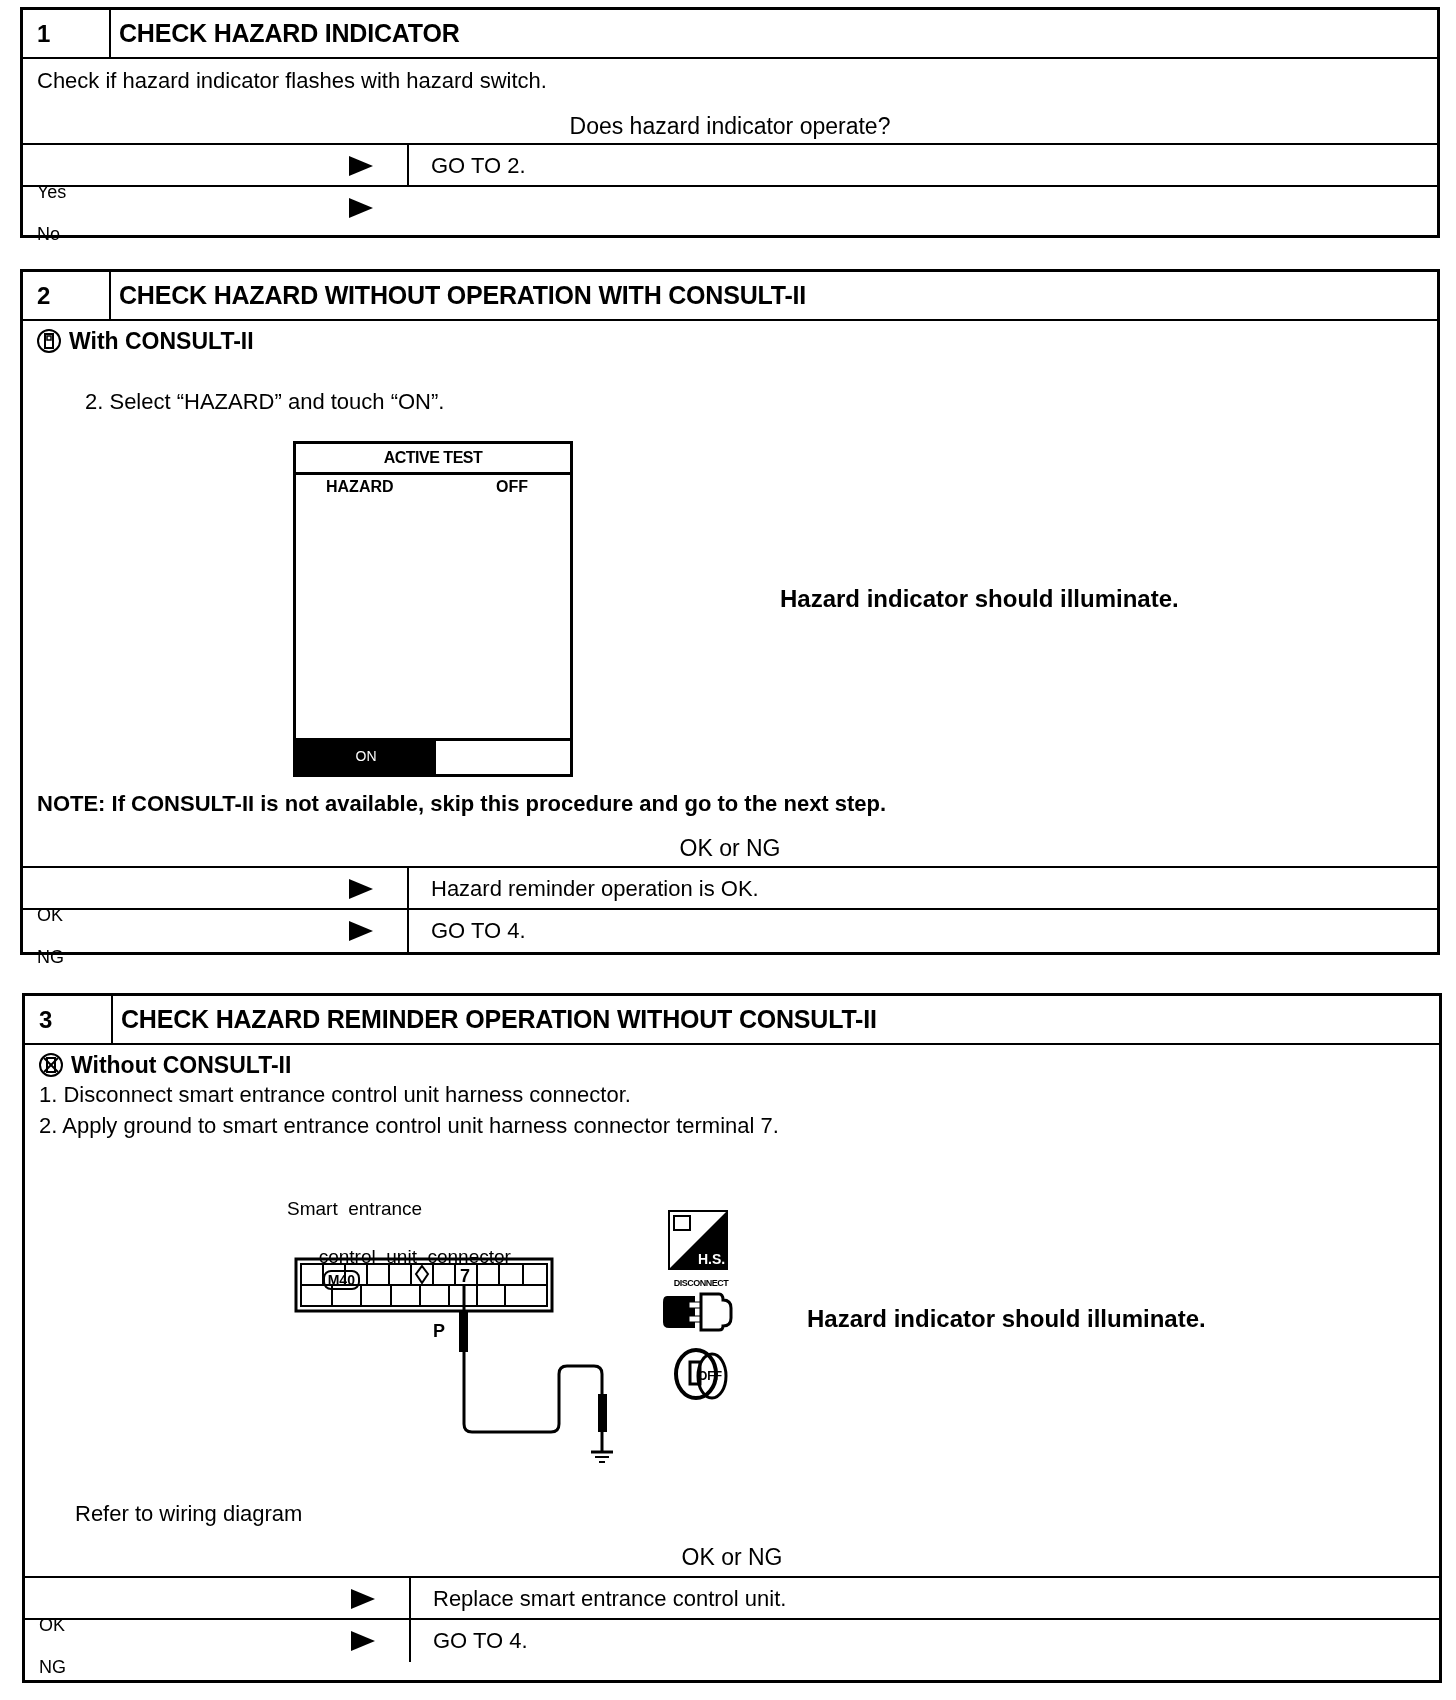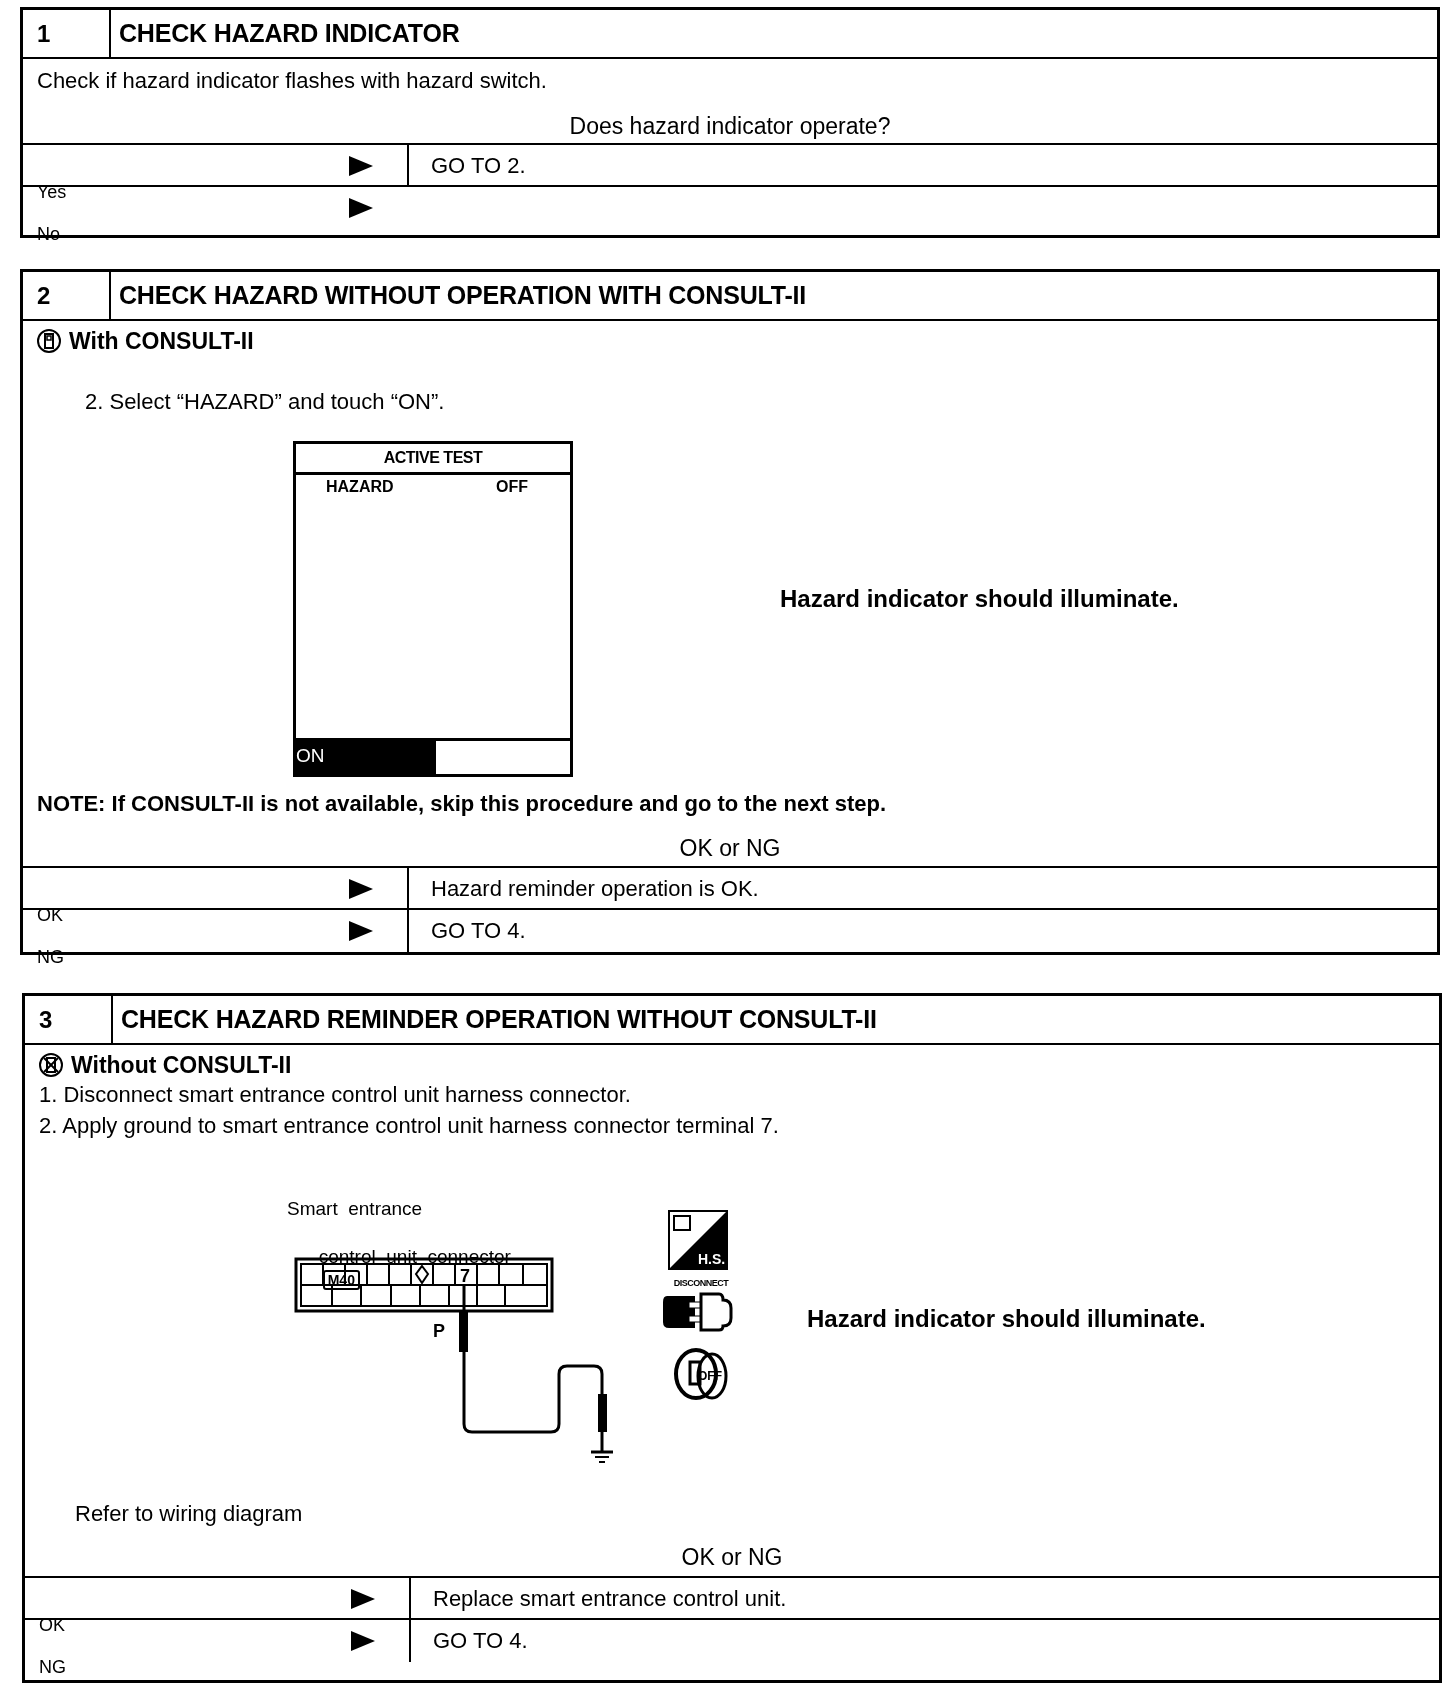--- a/index.html
+++ b/index.html
@@ -21,21 +21,21 @@
     .row .act { position: absolute; left: 384px; top: 0; bottom: 0; border-left: 2px solid #000;
                 padding-left: 22px; line-height: 42px; font-size: 22px; }
     .icon-circ { display: inline-block; width: 24px; height: 24px; border: 2px solid #000; border-radius: 50%;
                  box-sizing: border-box; vertical-align: -4px; margin-right: 8px; position: relative; }
     
     .screen { position: absolute; left: 293px; top: 441px; width: 280px; height: 336px; border: 3px solid #000; box-sizing: border-box; }
     .screen .st { position: absolute; left: 0; right: 0; top: 0; height: 28px; border-bottom: 3px solid #000;
                   text-align: center; font-weight: bold; font-size: 16px; line-height: 28px; letter-spacing: -0.5px; }
     .screen .k { position: absolute; top: 34px; font-weight: bold; font-size: 16px; }
     .screen .on { position: absolute; left: 0; bottom: 0; width: 140px; height: 36px; background: #000; color: #fff;
-                  text-align: left; line-height: 36px; font-size: 19px; }
+                  text-align: center; line-height: 36px; font-size: 14px; }
     .screen .off2 { position: absolute; left: 140px; right: 0; bottom: 0; height: 36px; border-top: 3px solid #000; box-sizing: border-box; }
     .sideicon { position: absolute; }
   </style>
 </head>
 <body>
 
 <div class="blk" style="left:20px; top:7px; width:1420px; height:231px;">
   <div class="hdr">
     <div class="num">1</div>
     <div class="ttl">CHECK HAZARD INDICATOR</div>
@@ -105,21 +105,21 @@
         </svg>
     </span><span>Without CONSULT-II</span>
   </div>
   <div class="txt" style="left:14px; top:86px;">1.  Disconnect smart entrance control unit harness connector.</div>
   <div class="txt" style="left:14px; top:117px;">2.  Apply ground to smart entrance control unit harness connector terminal 7.</div>
 
   <div style="position:absolute; left:262px; top:202px; width:500px; height:260px;">
     <div class="txt" style="left:0; top:0; font-size:19px; white-space:pre;">Smart  entrance</div>
     <div class="txt" style="left:0; top:26px; font-size:19px; white-space:pre;">
       <span>control  unit  connector</span>
-      <span style="display:inline-block; border:2px solid #000; border-radius:3px; padding:0 3px; font-size:14px; font-weight:bold; line-height:16px; margin-left:4px;">M40</span>
+      <span style="display:inline-block; border:2px solid #000; border-radius:8px; padding:0 3px; font-size:14px; font-weight:bold; line-height:16px; margin-left:4px;">M40</span>
     </div>
     <svg width="360" height="220" style="position:absolute; left:0; top:56px;" viewBox="0 0 360 220">
       <rect x="9" y="5" width="256" height="52" fill="none" stroke="#000" stroke-width="3"></rect>
       <rect x="14" y="10" width="246" height="42" fill="none" stroke="#000" stroke-width="2"></rect>
       <line x1="14" y1="31" x2="260" y2="31" stroke="#000" stroke-width="2"></line>
       <g stroke="#000" stroke-width="2">
         <line x1="36" y1="10" x2="36" y2="31"></line>
           <line x1="58" y1="10" x2="58" y2="31"></line>
           <line x1="80" y1="10" x2="80" y2="31"></line>
         <line x1="102" y1="10" x2="102" y2="31"></line>

